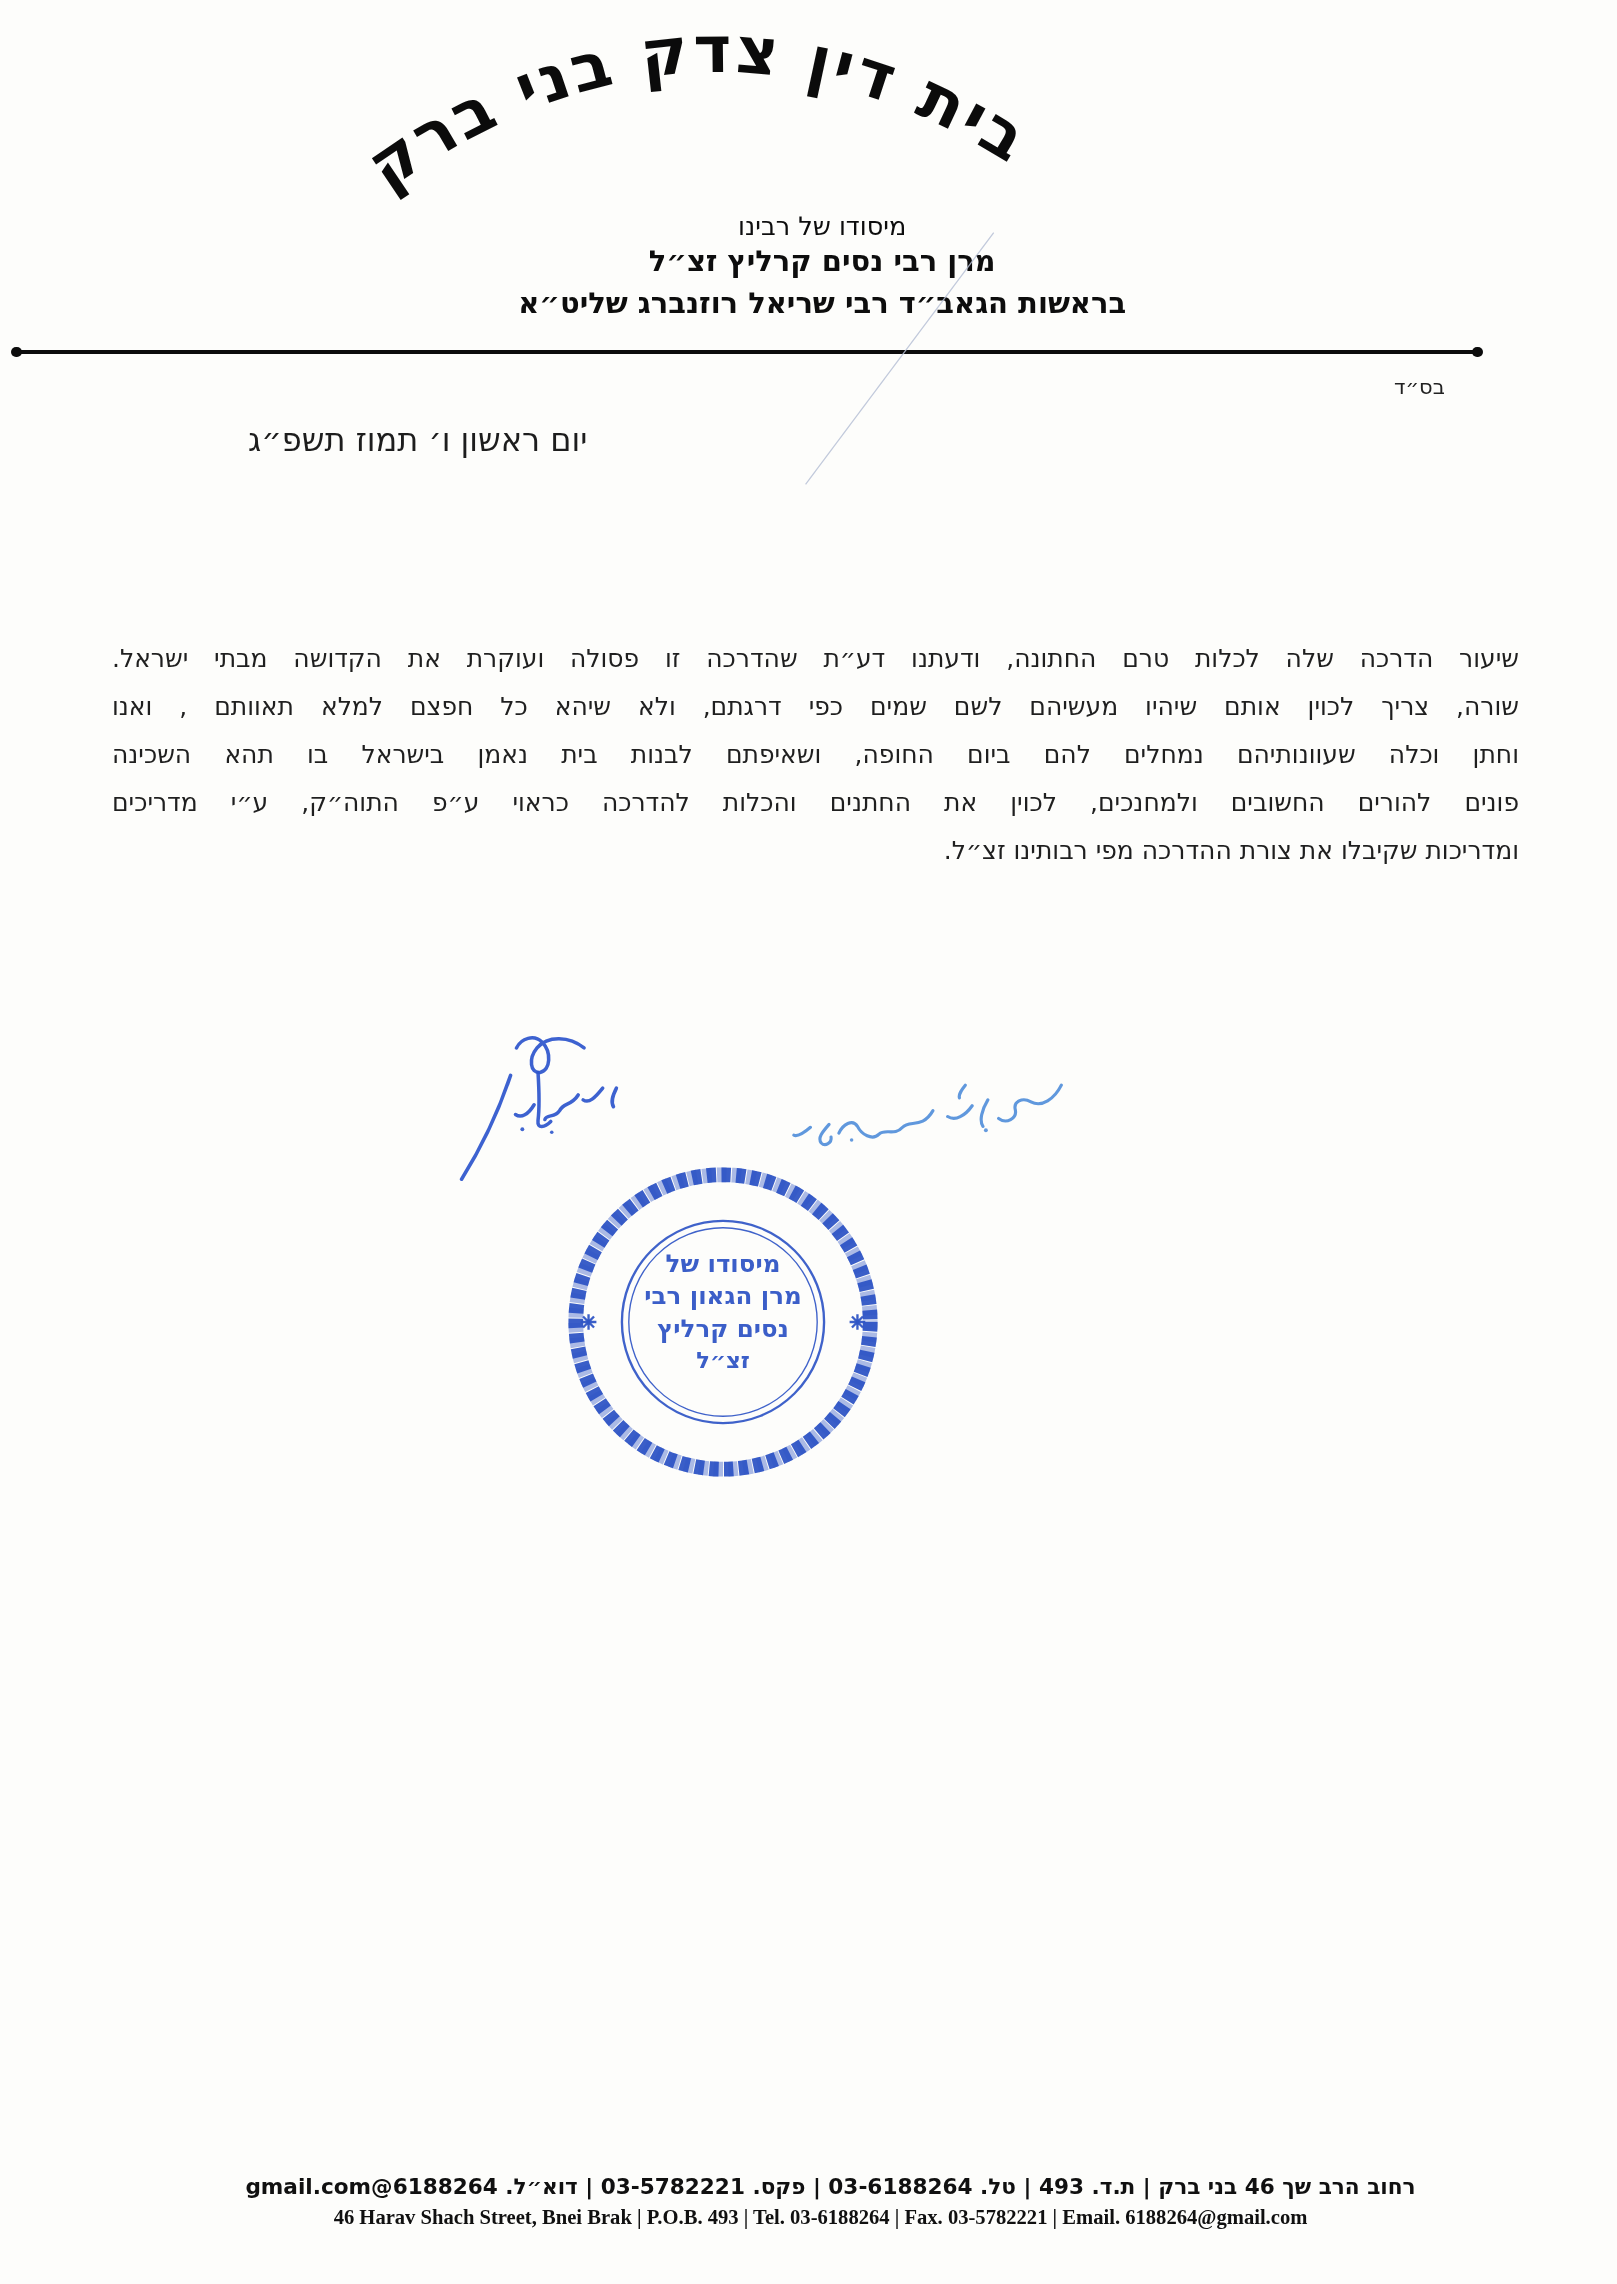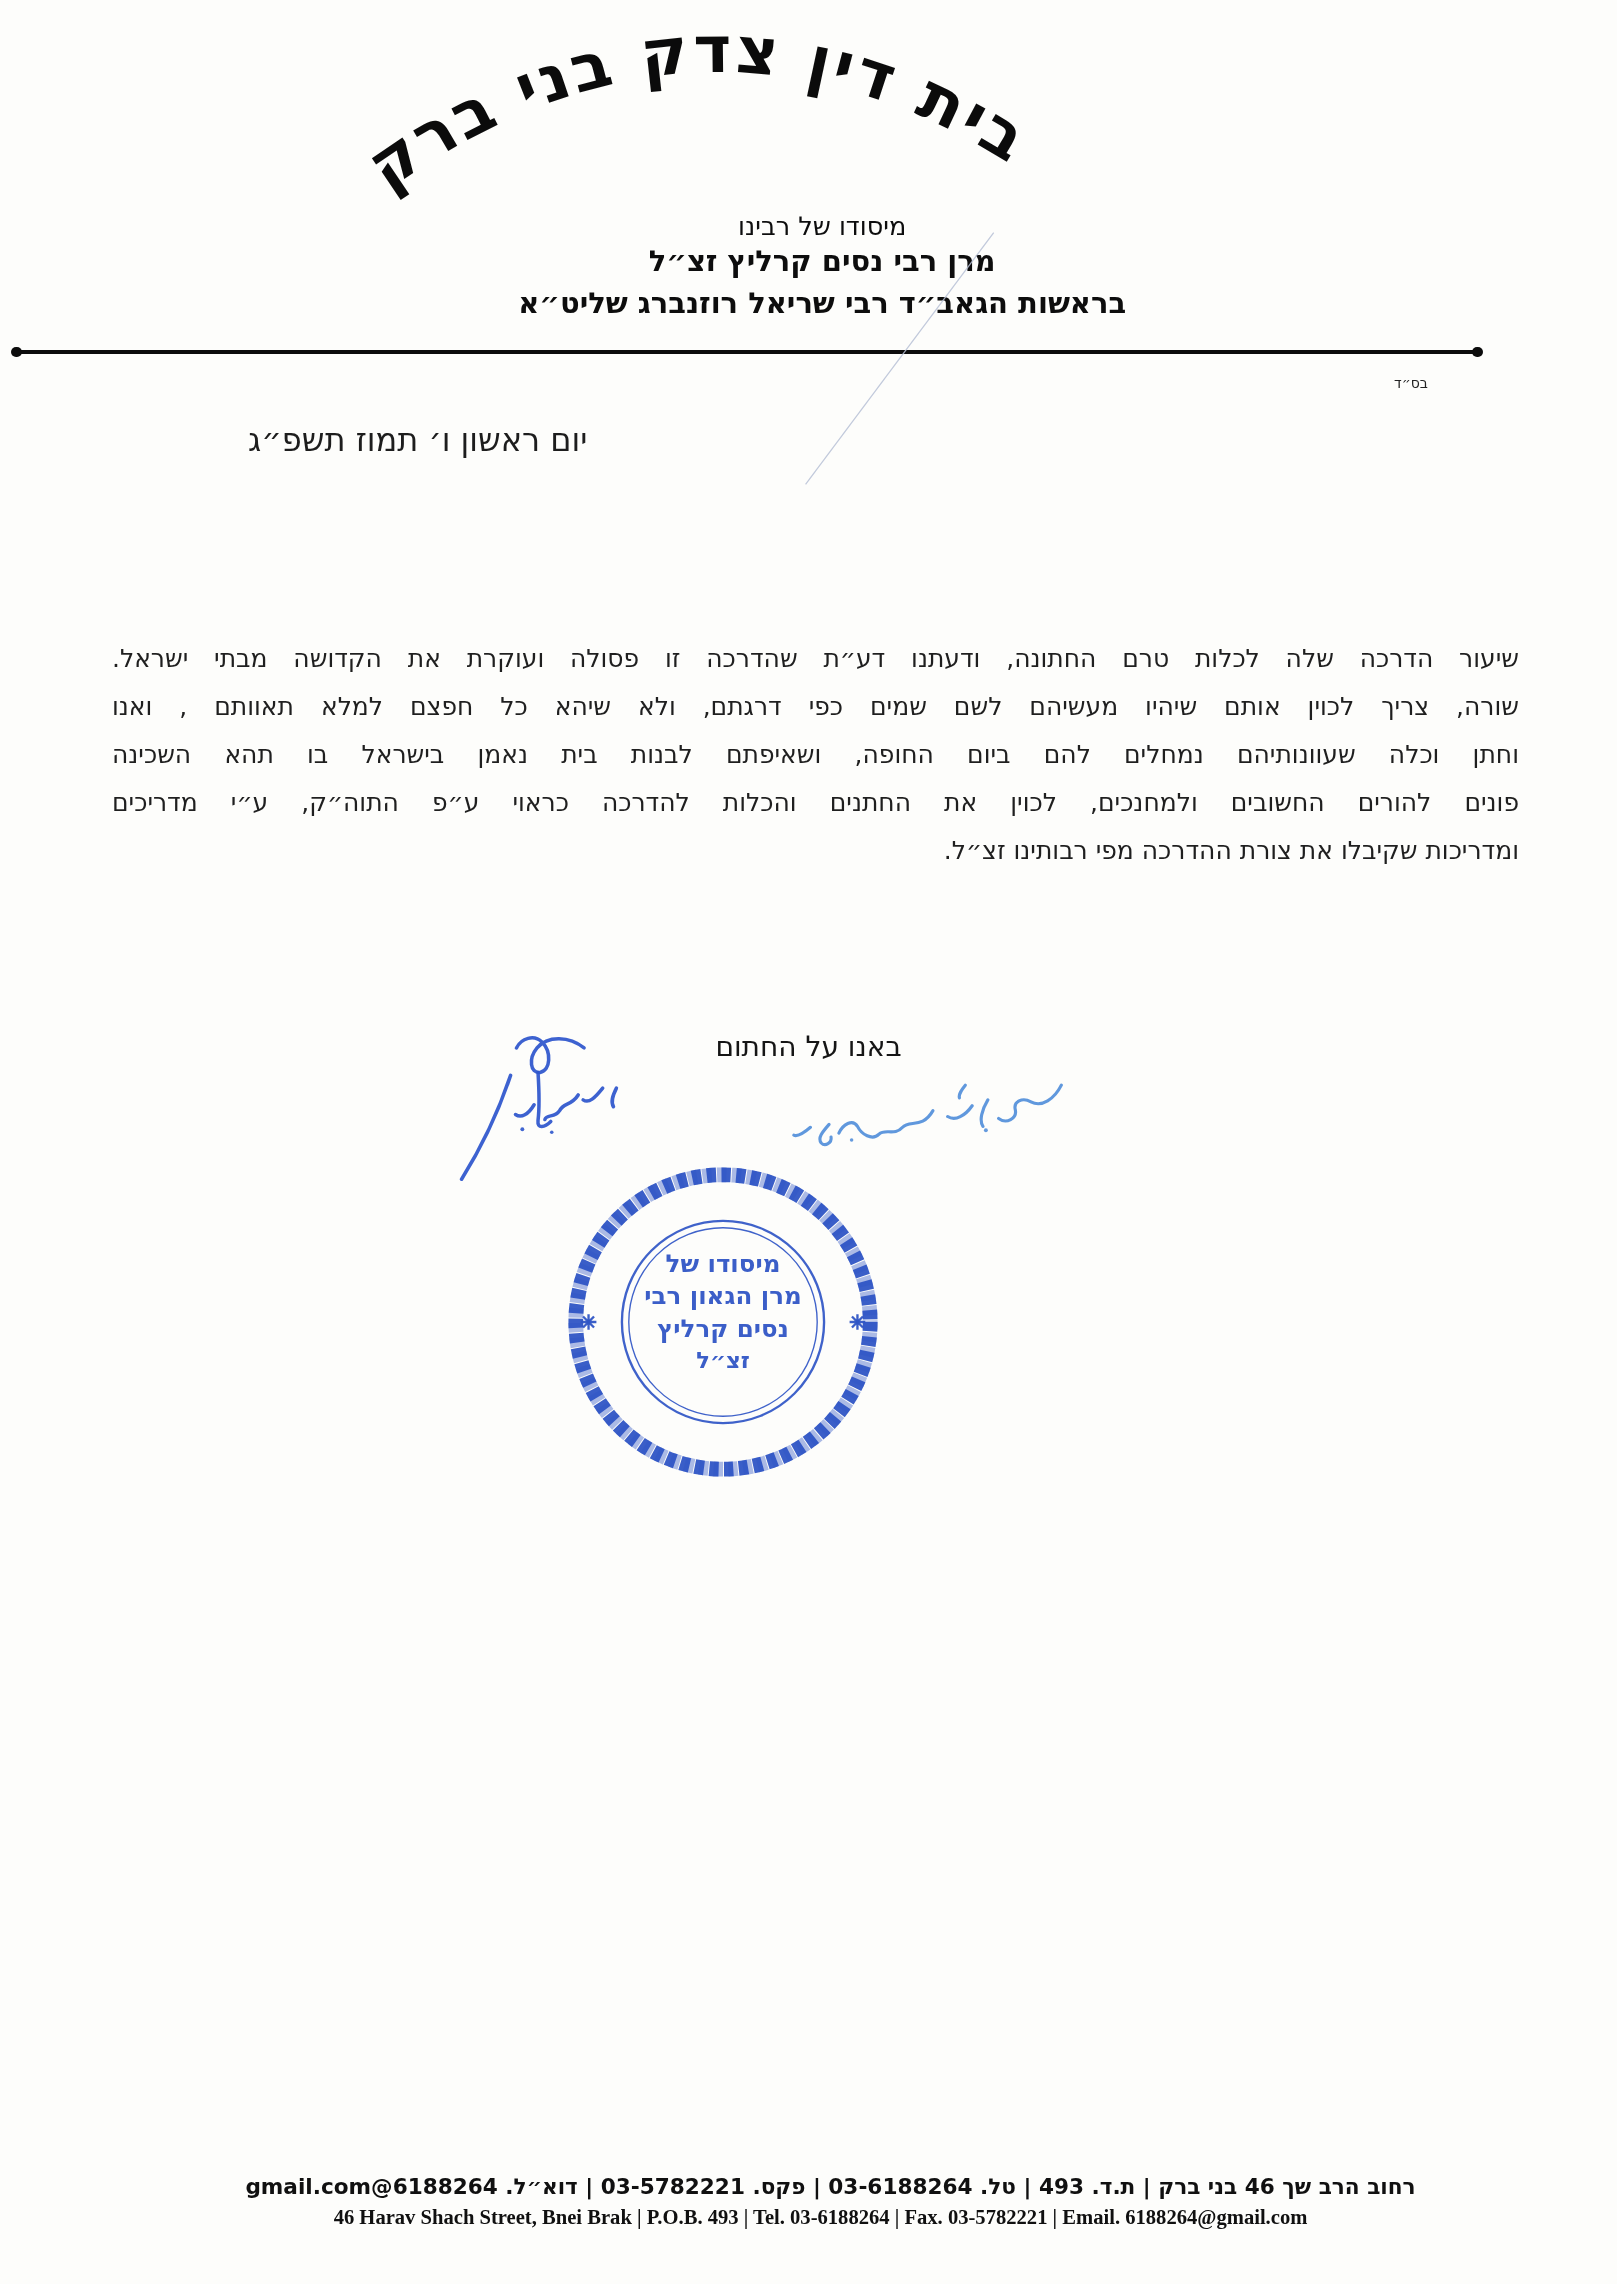--- a/index.html
+++ b/index.html
@@ -23,21 +23,21 @@
   .sub3 { top:286px; font-size:29px; font-weight:bold; }
 
   .divider { position:absolute; top:350px; left:15.7px; width:1462px; height:3.9px; background:#0c0c0c; }
   .divider::before, .divider::after {
     content:""; position:absolute; top:-3.4px; width:10.8px; height:10.8px;
     background:#0c0c0c; border-radius:50%;
   }
   .divider::before { left:-4.9px; }
   .divider::after  { right:-4.9px; }
 
-  .besd { position:absolute; top:375px; left:1394px; font-size:14px; direction:rtl; color:#222;text-align:center; }
+  .besd { position:absolute; top:375px; left:1394px; font-size:21px; direction:rtl; color:#222;text-align:center; }
   .date-line { position:absolute; top:421px; left:248px; font-size:32px; 
                direction:rtl; color:#1d1d1d; }
 
   
   .letter-body { position:absolute; top:635px; left:112px; width:1407px; direction:rtl;
                  font-size:25px; color:#1f1f1f; }
   .bline { height:48px; line-height:48px; overflow:hidden;
            text-align:justify; text-align-last:justify; }
   .bline.last { text-align-last:right; }
 
@@ -101,21 +101,20 @@
   <div class="date-line">יום ראשון ו׳ תמוז תשפ״ג</div>
 
   <main class="letter-body">
     <div class="bline">שיעור הדרכה שלה לכלות טרם החתונה, ודעתנו דע״ת שהדרכה זו פסולה ועוקרת את הקדושה מבתי ישראל.</div>
     <div class="bline">שורה, צריך לכוין אותם שיהיו מעשיהם לשם שמים כפי דרגתם, ולא שיהא כל חפצם למלא תאוותם , ואנו</div>
     <div class="bline">וחתן וכלה שעוונותיהם נמחלים להם ביום החופה, ושאיפתם לבנות בית נאמן בישראל בו תהא השכינה</div>
     <div class="bline">פונים להורים החשובים ולמחנכים, לכוין את החתנים והכלות להדרכה כראוי ע״פ התוה״ק, ע״י מדריכים</div>
     <div class="bline last">ומדריכות שקיבלו את צורת ההדרכה מפי רבותינו זצ״ל.</div>
   </main>
 
-  <div class="signing-heading">באנו על החתום</div>
 
   <svg class="ink-layer" viewBox="0 0 1650 2331">
     <path class="crease" d="M 1014 237 L 822 494"></path>
 
     <g>
       <path class="sig sig-right" d="M1083 1107 C1076 1121 1063 1130 1052 1124 C1043 1119 1034 1124 1036 1132 C1038 1141 1027 1147 1019 1141 M1008 1122 C1002 1132 999 1143 1003 1149 M992 1128 C985 1138 975 1144 967 1139 M985 1107 C981 1112 978 1116 979 1120"></path>
       <path class="sig sig-right" d="M952 1133 C941 1152 928 1142 921 1150 C913 1159 903 1151 897 1157 C890 1164 879 1157 875 1149 C870 1141 860 1147 856 1156 M846 1147 C839 1155 834 1161 838 1166 C842 1170 849 1166 848 1160 M827 1150 C820 1156 814 1160 810 1158"></path>
       <circle class="sig-dot-right" cx="1006" cy="1153" r="2"></circle>
       <circle class="sig-dot-right" cx="869" cy="1163" r="1.8"></circle>
     </g>

